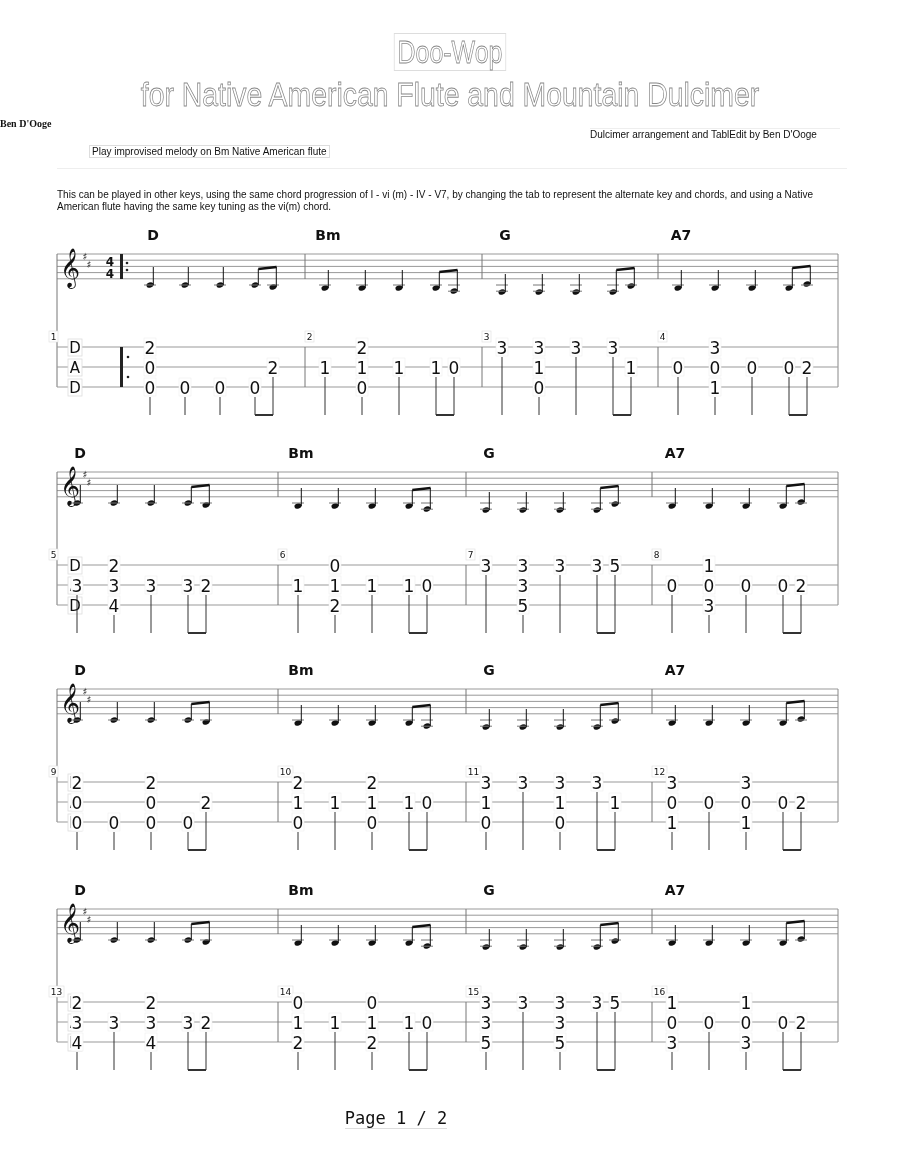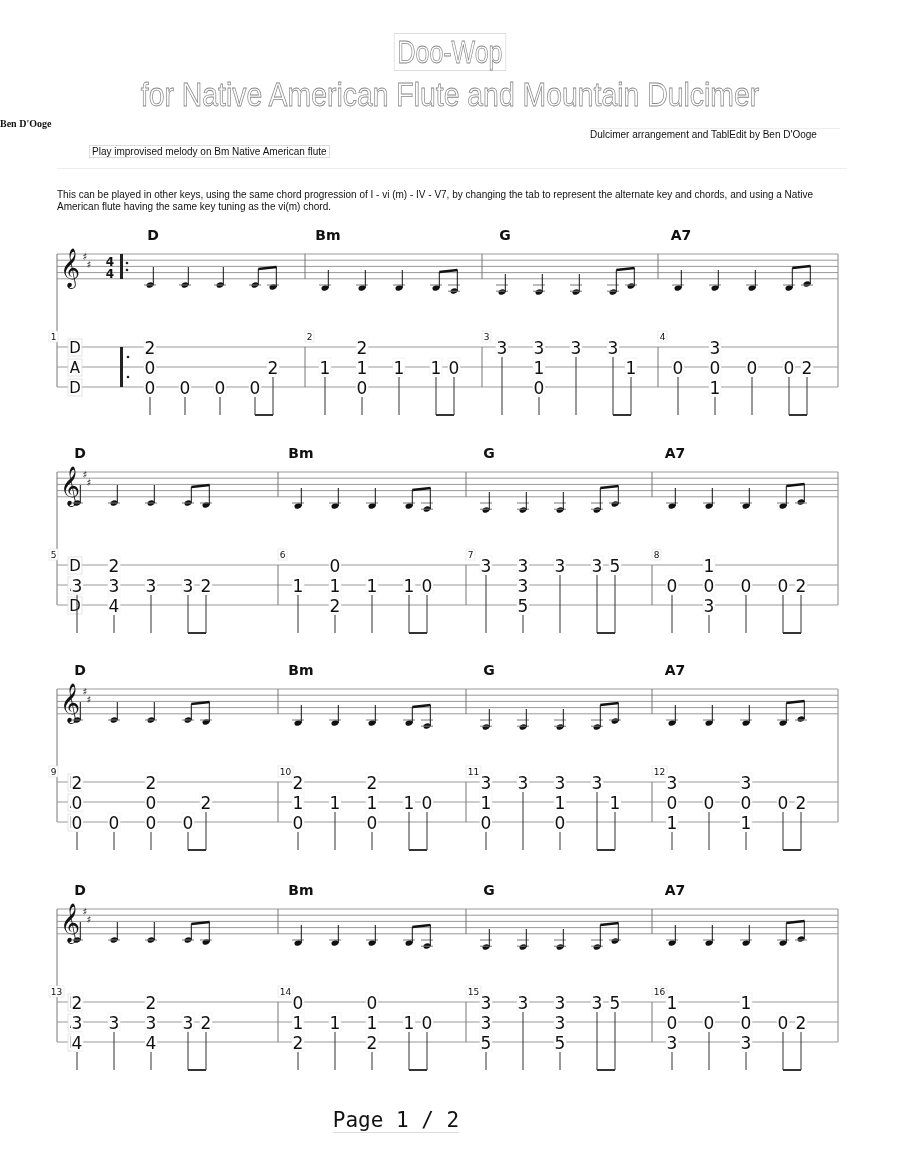--- a/index.html
+++ b/index.html
@@ -6,21 +6,21 @@
   body { width:900px; height:1165px; position:relative; overflow:hidden; font-family:"Liberation Sans", sans-serif; color:#111; }
   .abs { position:absolute; }
   .title { left:0; width:900px; text-align:center; font-family:"Liberation Sans", sans-serif; color:#fff; -webkit-text-stroke:0.8px #888; font-weight:normal; white-space:nowrap; }
   .t1 { top:34px; font-size:32px; letter-spacing:0px; transform:scaleX(0.78); }
   .t1 span { border:1px solid #ddd; padding:0 4px; }
   .t2 { top:76px; font-size:33px; transform:scaleX(0.86); }
   .author { top:118px; left:0; width:900px; text-align:left; font-family:"Liberation Serif", serif; font-weight:bold; font-size:10px; }
   .credit { top:128px; left:590px; width:250px; font-size:10px; border-top:1px solid #eee; padding-top:0; }
   .note1 { top:145px; left:57px; font-size:10px; border:1px solid #ddd; padding:0 2px;margin-left:32px; }
   .note2 { top:168px; left:57px; width:790px; font-size:10px; line-height:12px; border-top:1px solid #eee; padding-top:20px; }
-  .page { top:1108px; left:0; width:792px; text-align:center; font-family:"DejaVu Sans Mono", monospace; font-size:21px; }
+  .page { top:1108px; left:0; width:792px; text-align:center; font-family:"DejaVu Sans Mono", monospace; font-size:17px; }
   .page span { border-bottom:1px solid #ddd; }
   svg text { font-family:"DejaVu Sans", sans-serif; }
 </style>
 </head>
 <body>
 
 <div class="abs title t1"><span>Doo-Wop</span></div>
 <div class="abs title t2">for Native American Flute and Mountain Dulcimer</div>
 <div class="abs author">Ben D'Ooge</div>
 <div class="abs credit">Dulcimer arrangement and TablEdit by Ben D'Ooge</div>

